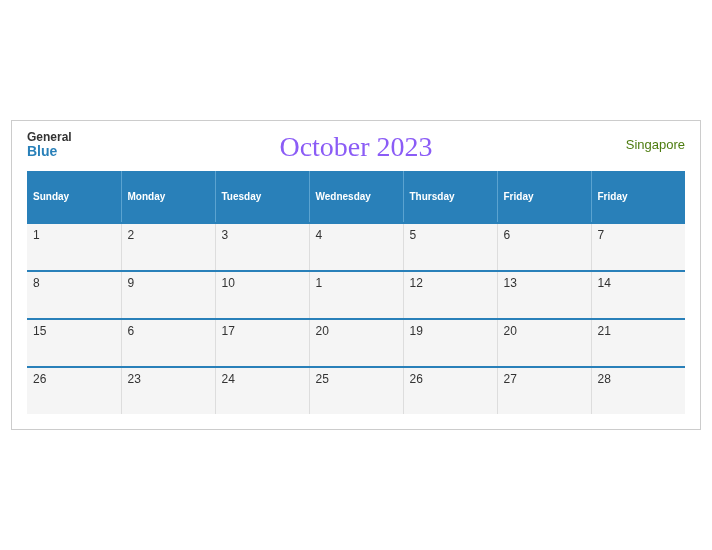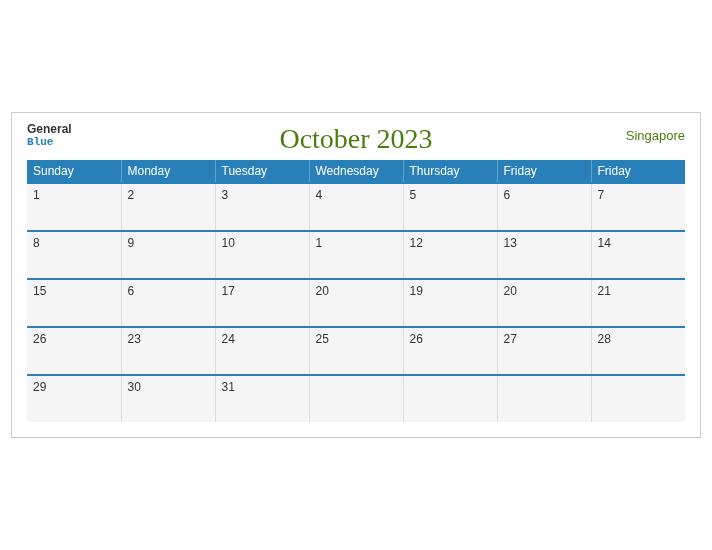--- a/index.html
+++ b/index.html
@@ -32,51 +32,50 @@
       font-weight: bold;
       color: #333;
       line-height: 1.1;
     }
     .logo-general {
       color: #333;
       font-size: 12px;
     }
     .logo-blue {
       color: #2980b9;
-      font-size: 11px;
+      font-size: 14px;
       font-weight: bold;
-      font-family: Liberation Mono, monospace;
     }
     .calendar-title {
       position: absolute;
       left: 50%;
       transform: translateX(-50%);
       font-size: 28px;
       font-weight: normal;
-      color: #4d7c0f;
+      color: #8b5cf6;
       font-family: Georgia, serif;
     }
     .calendar-location {
       font-size: 13px;
       color: #4d7c0f;
       align-self: center;
     }
     .calendar-table {
       width: 100%;
       border-collapse: collapse;
     }
     .calendar-table thead tr {
       background: #2980b9;
     }
     .calendar-table thead th {
       color: #fff;
-      font-size: 12px;
-      font-weight: normal;
+      font-size: 10px;
+      font-weight: bold;
       text-align: left;
-      padding: 4px 6px;
+      padding: 20px 6px;
       border-right: 1px solid #5ba3d0;
     }
     .calendar-table thead th:last-child {
       border-right: none;
     }
     .calendar-table tbody tr {
       border-top: 2px solid #2980b9;
     }
     .calendar-table tbody td {
       vertical-align: top;
@@ -153,24 +152,15 @@
         </tr>
         <tr>
           <td><span class="day-num">26</span></td>
           <td><span class="day-num">23</span></td>
           <td><span class="day-num">24</span></td>
           <td><span class="day-num">25</span></td>
           <td><span class="day-num">26</span></td>
           <td><span class="day-num">27</span></td>
           <td><span class="day-num">28</span></td>
         </tr>
-        <tr>
-          <td><span class="day-num">29</span></td>
-          <td><span class="day-num">30</span></td>
-          <td><span class="day-num">31</span></td>
-          <td class="empty"></td>
-          <td class="empty"></td>
-          <td class="empty"></td>
-          <td class="empty"></td>
-        </tr>
       </tbody>
   </table>
 </div>
 
 </body></html>

